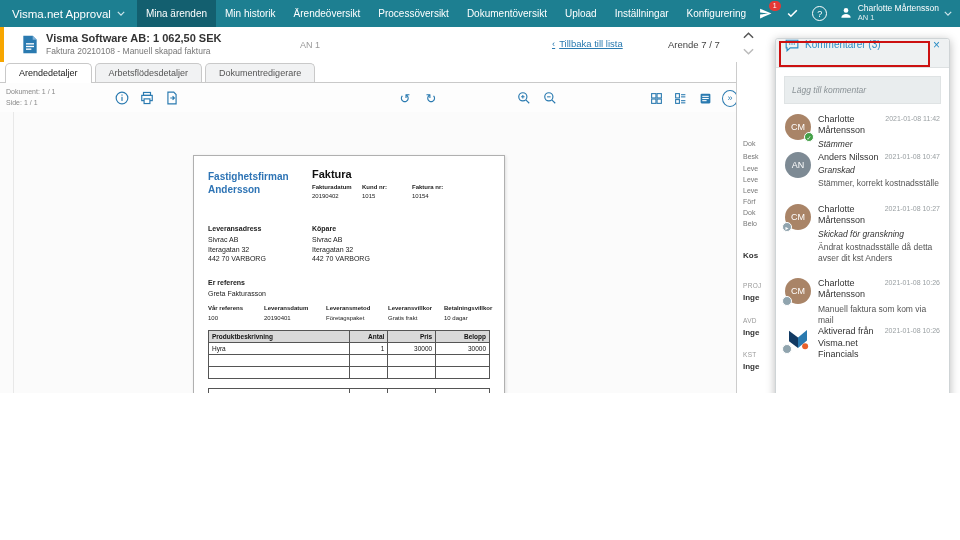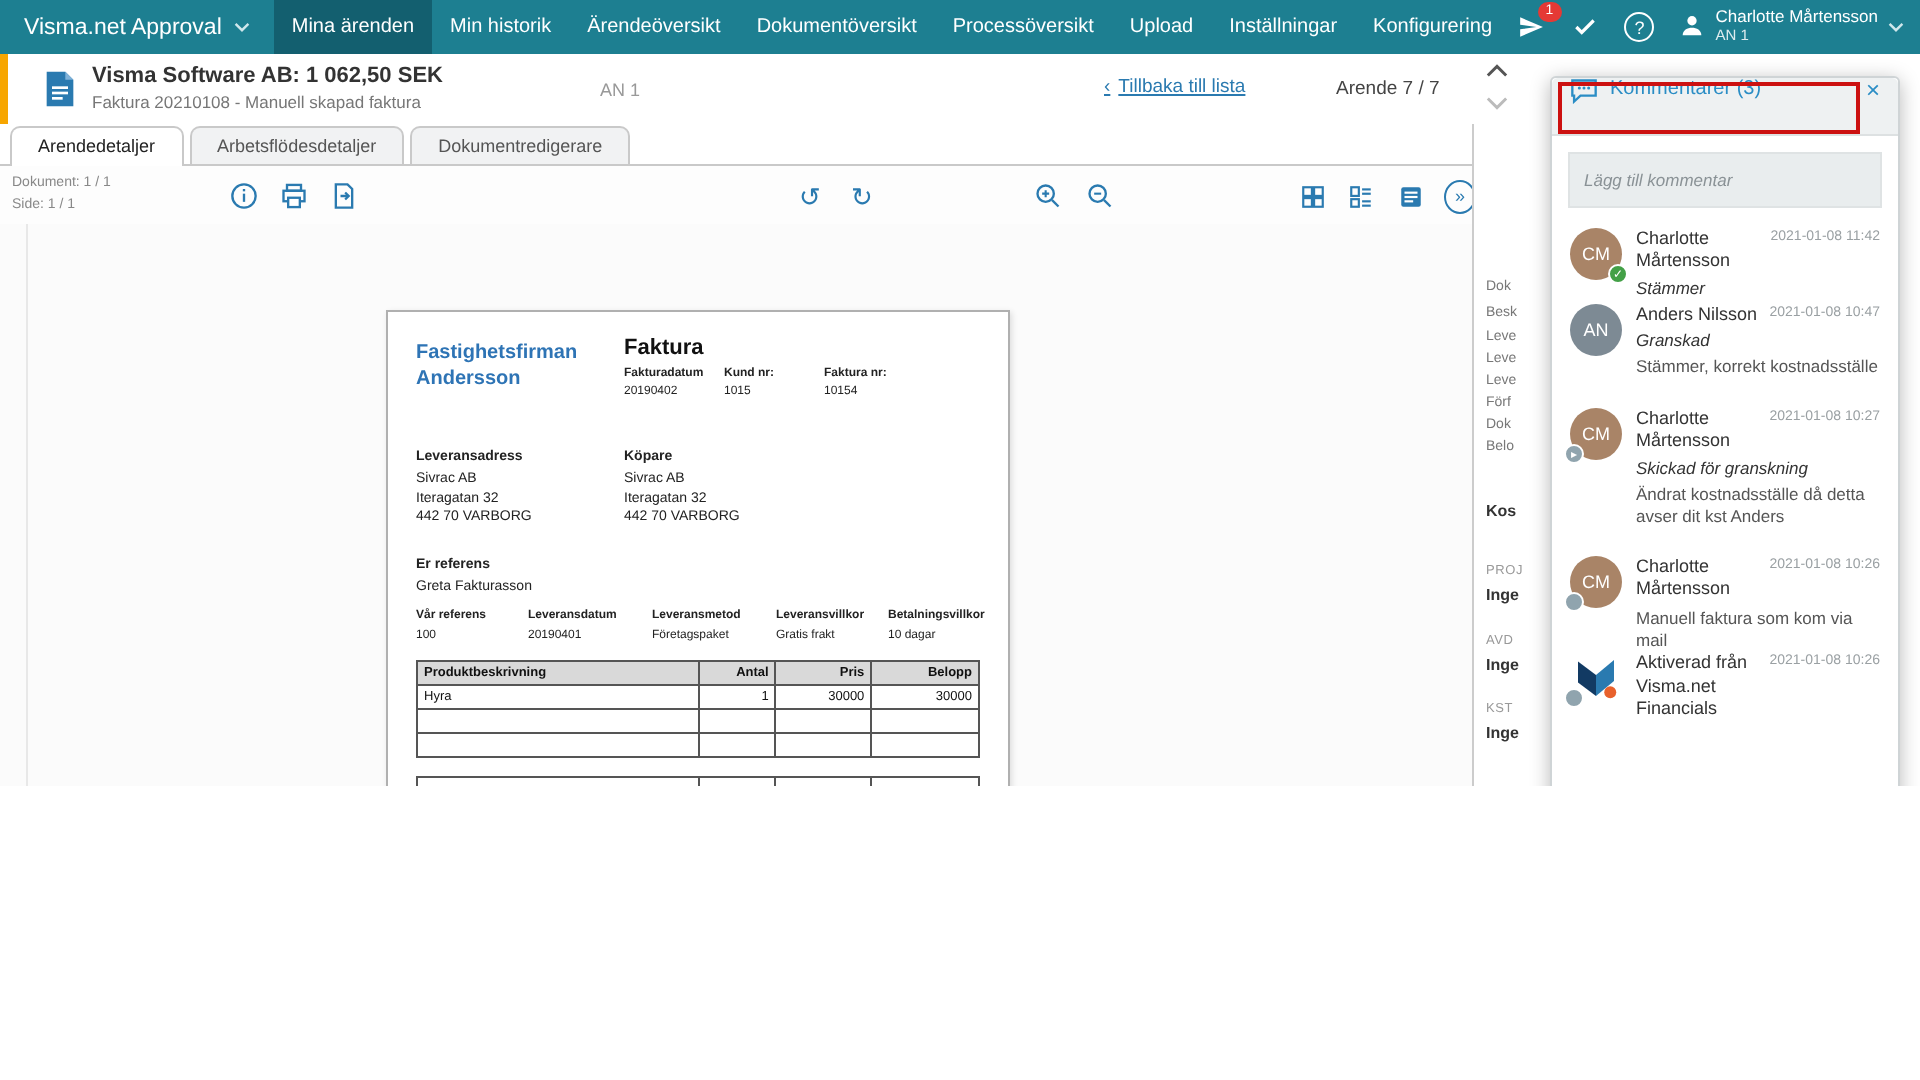--- a/index.html
+++ b/index.html
@@ -118,24 +118,24 @@
       <div class="nav-item active">
           <span>Mina ärenden</span>
         </div>
       <div class="nav-item">
           <span>Min historik</span>
         </div>
       <div class="nav-item">
           <span>Ärendeöversikt</span>
         </div>
       <div class="nav-item">
+          <span>Processöversikt</span>
+        </div>
+      <div class="nav-item">
           <span>Dokumentöversikt</span>
-        </div>
-      <div class="nav-item">
-          <span>Processöversikt</span>
         </div>
       <div class="nav-item">
           <span>Upload</span>
         </div>
       <div class="nav-item">
           <span>Inställningar</span>
         </div>
       <div class="nav-item">
           <span>Konfigurering</span>
         </div>

